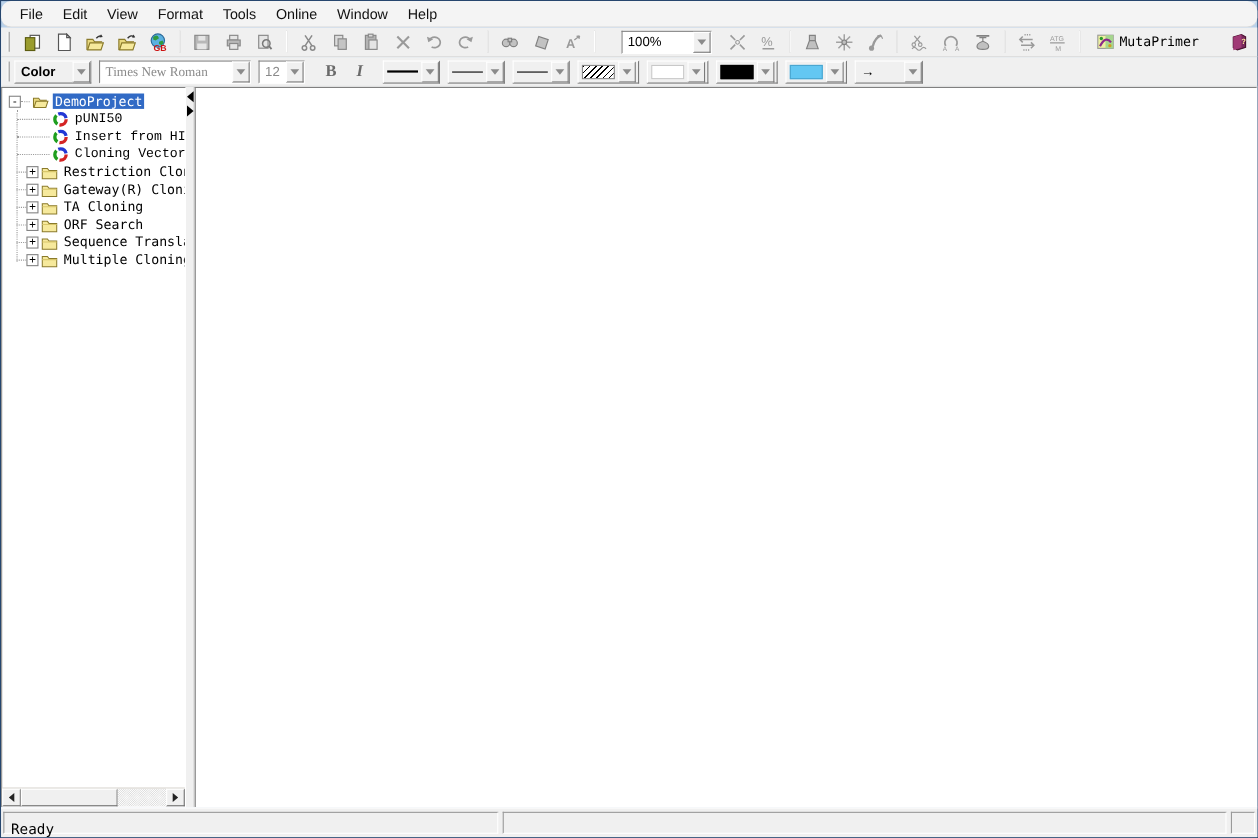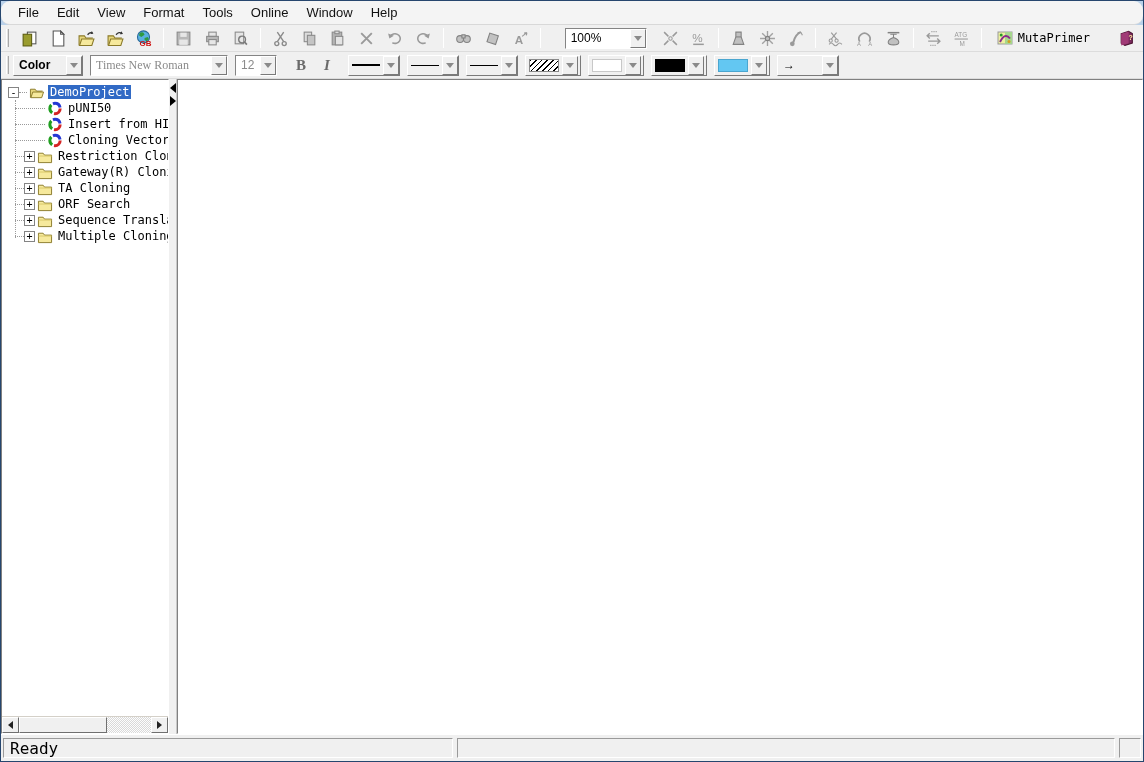--- a/index.html
+++ b/index.html
@@ -57,38 +57,38 @@
   .treepanel{ width:168px; background:#fff; border:1px solid; border-color:#808080 #fff #fff #808080; display:flex; flex-direction:column; position:relative; }
   .tree-rows{ flex:1; padding-top:4px; position:relative; overflow:hidden; font-family:"DejaVu Sans Mono",monospace; font-size:12px; }
   .trow{ height:16px; display:flex; align-items:center; white-space:nowrap; cursor:default; }
   .trow .lbl{ padding:0 2px; color:#000; }
   .trow .lbl.sel{ background:#316ac5; color:#fff; }
   .expander{ width:11px; height:11px; border:1px solid #848484; background:#fff; display:flex; align-items:center; justify-content:center; font-size:10px; line-height:9px; color:#000; flex:0 0 auto; cursor:pointer; font-family:"DejaVu Sans Mono",monospace; }
   .fold-ico,.plasmid-ico{ width:16px; height:15px; flex:0 0 auto; margin:0 3px 0 2px; }
   .stub{ border-top:1px dotted #9a9a9a; height:0; flex:0 0 auto; }
   .vline{ position:absolute; left:13px; top:20px; height:138px; border-left:1px dotted #9a9a9a; }
   .row-root{ padding-left:6px; }
-  .row-vec{ padding-left:13px; }
+  .row-vec{ padding-left:13px;font-family:Liberation Mono, monospace; }
   .row-fold{ padding-left:13px; }
 
   .tree-hscroll{ height:17px; display:flex; border-top:1px solid #d4d0c8; background:#f0f0f0; }
   .sbtn{ width:17px; height:100%; background:#f0f0f0; border:1px solid; border-color:#fff #707070 #707070 #fff; display:flex; align-items:center; justify-content:center; cursor:pointer; }
   .tri-left{ width:0;height:0;border-top:4px solid transparent;border-bottom:4px solid transparent;border-right:5px solid #222; }
   .tri-right{ width:0;height:0;border-top:4px solid transparent;border-bottom:4px solid transparent;border-left:5px solid #222; }
   .sthumb{ width:88px; background:#f0f0f0; border:1px solid; border-color:#fff #707070 #707070 #fff; cursor:pointer; }
   .strack{ flex:1; background-image:linear-gradient(45deg,#d9d9d9 25%,transparent 25%,transparent 75%,#d9d9d9 75%),linear-gradient(45deg,#d9d9d9 25%,transparent 25%,transparent 75%,#d9d9d9 75%); background-size:2px 2px; background-position:0 0,1px 1px; background-color:#fdfdfd; }
 
   .splitter{ width:8px; background:#f0f0f0; border-right:1px solid #c8c8c8; display:flex; flex-direction:column; align-items:center; padding-top:4px; cursor:col-resize; }
   .sp-arrow-l{ width:0;height:0;border-top:5px solid transparent;border-bottom:5px solid transparent;border-right:6px solid #000; margin-bottom:3px; cursor:pointer;}
   .sp-arrow-r{ width:0;height:0;border-top:5px solid transparent;border-bottom:5px solid transparent;border-left:6px solid #000; cursor:pointer;}
   .mainview{ flex:1; background:#fff; border:1px solid; border-color:#808080 #fff #fff #808080; }
 
   
   .statusbar{ height:27px; background:#f0f0f0; border-top:1px solid #fff; display:flex; align-items:stretch; padding:3px 2px 3px 2px; gap:4px; }
-  .spanel{ border:1px solid; border-color:#9a9a9a #fff #fff #9a9a9a; display:flex; align-items:center; padding:8px 6px; font-family:"DejaVu Sans Mono",monospace; font-size:16px; color:#000; }
+  .spanel{ border:1px solid; border-color:#9a9a9a #fff #fff #9a9a9a; display:flex; align-items:flex-start; padding:8px 6px; font-family:"DejaVu Sans Mono",monospace; font-size:13px; color:#000; }
   .spanel.p1{ width:450px; }
   .spanel.p2{ flex:1; }
   .spanel.p3{ width:22px; }
 </style>
 </head>
 <body>
 
 <svg width="0" height="0" style="position:absolute">
   <defs>
     <g id="plasmid">

